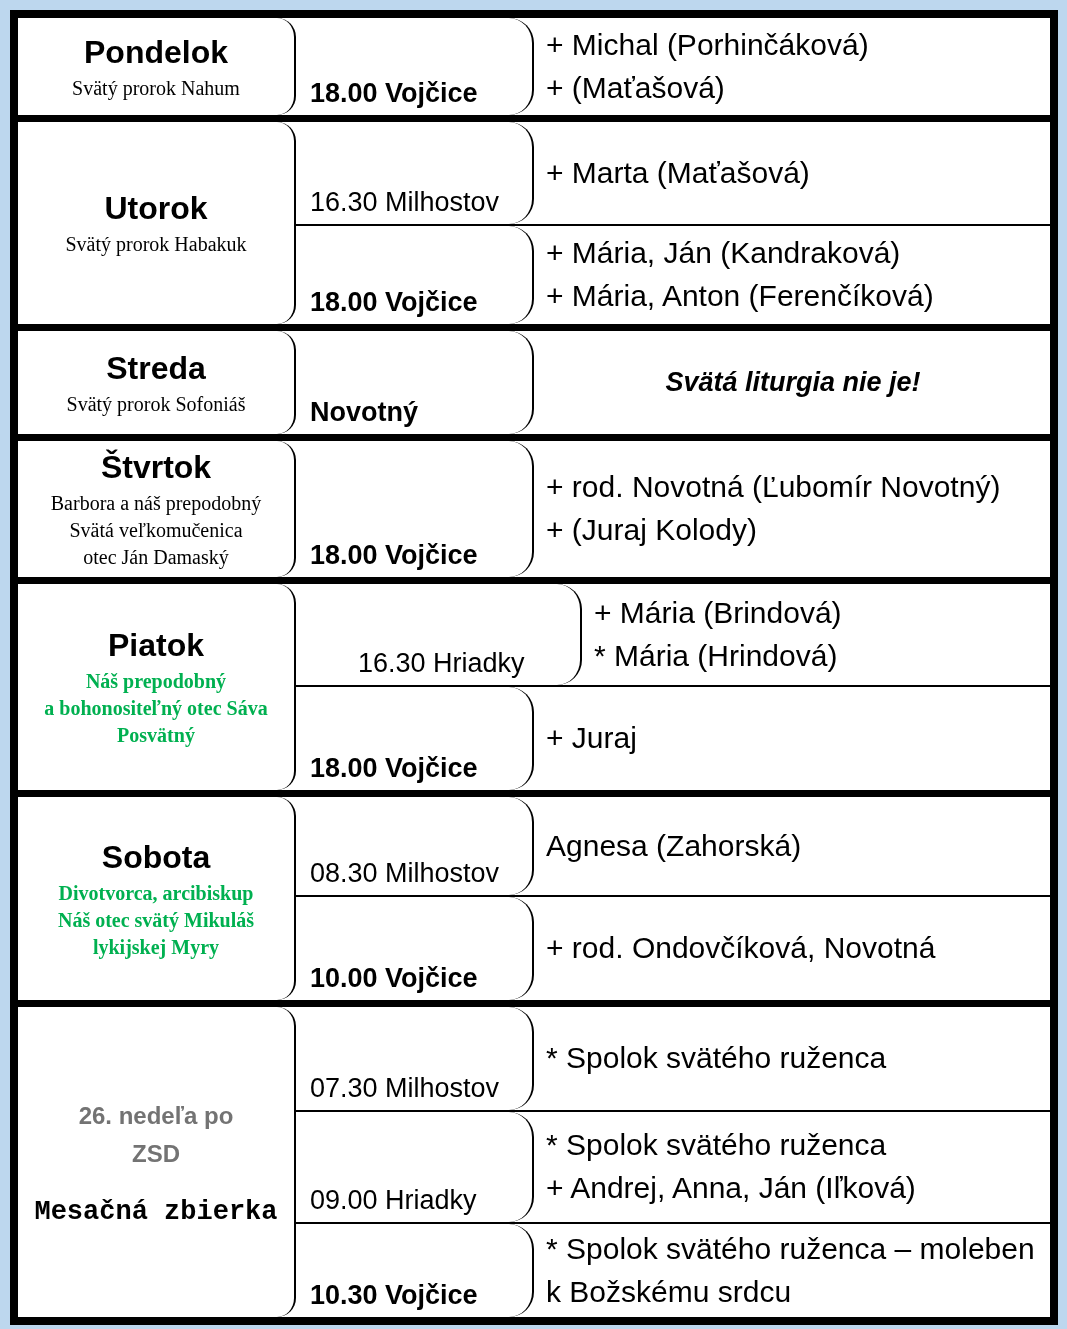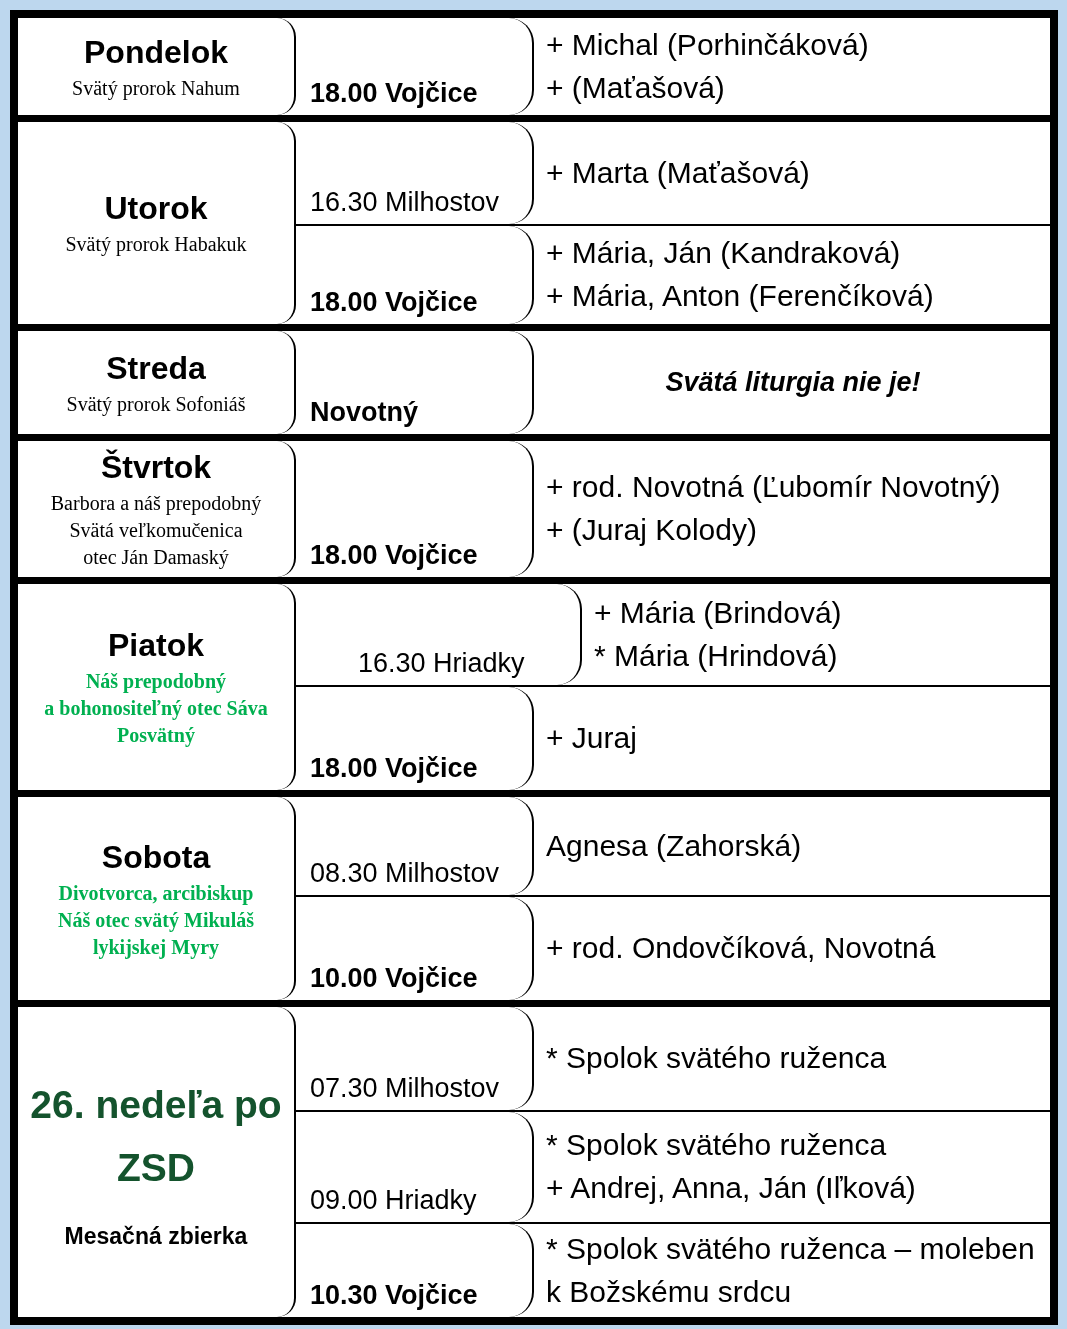--- a/index.html
+++ b/index.html
@@ -24,24 +24,24 @@
   .cell-day {
     flex: 0 0 278px;
     border-right: 2px solid #000;
     display: flex; flex-direction: column;
     justify-content: center; align-items: center;
     text-align: center;
     padding: 6px 4px;
     border-radius: 19px;
   }
   .day-name { font-weight: bold; font-size: 32px; line-height: 1.25; }
-  .day-name.red { color: #14532d; font-size: 39px; line-height: 1.6; }
+  .day-name.red { color: #737373; font-size: 24px; line-height: 1.6; }
   .feast { font-size: 20px; line-height: 1.35; margin-top: 3px; font-family: Liberation Serif, serif; }
   .feast.green { color: #00b050; font-weight: bold; }
-  .day-note { font-weight: bold; font-size: 23px; margin-top: 24px; }
+  .day-note { font-weight: bold; font-size: 27px; margin-top: 24px; font-family: Liberation Mono, monospace; }
   .subrows { flex: 1; display: flex; flex-direction: column; }
   .service-row { display: flex; border-top: 2px solid #000; flex: 1; }
   .service-row:first-child { border-top: none; }
   .cell-time {
     flex: 0 0 238px;
     border-right: 2px solid #000;
     display: flex; align-items: flex-end;
     padding: 6px 6px 6px 14px;
     font-size: 27px;
     border-radius: 25px;

